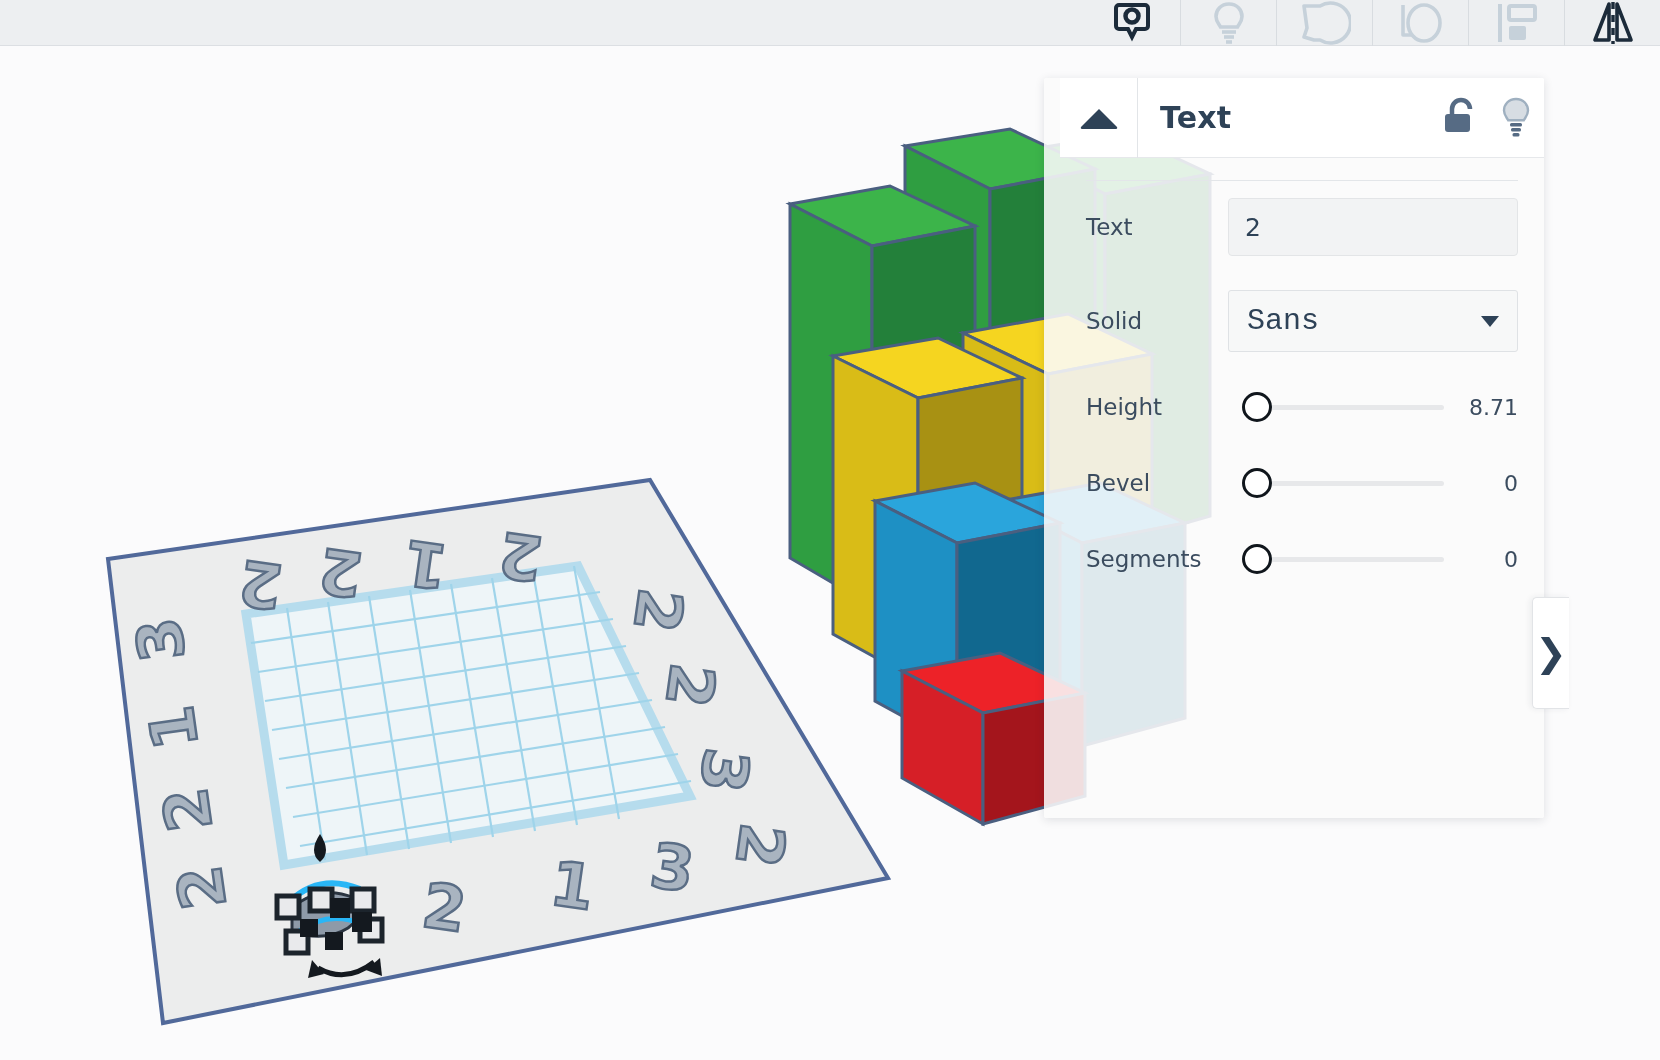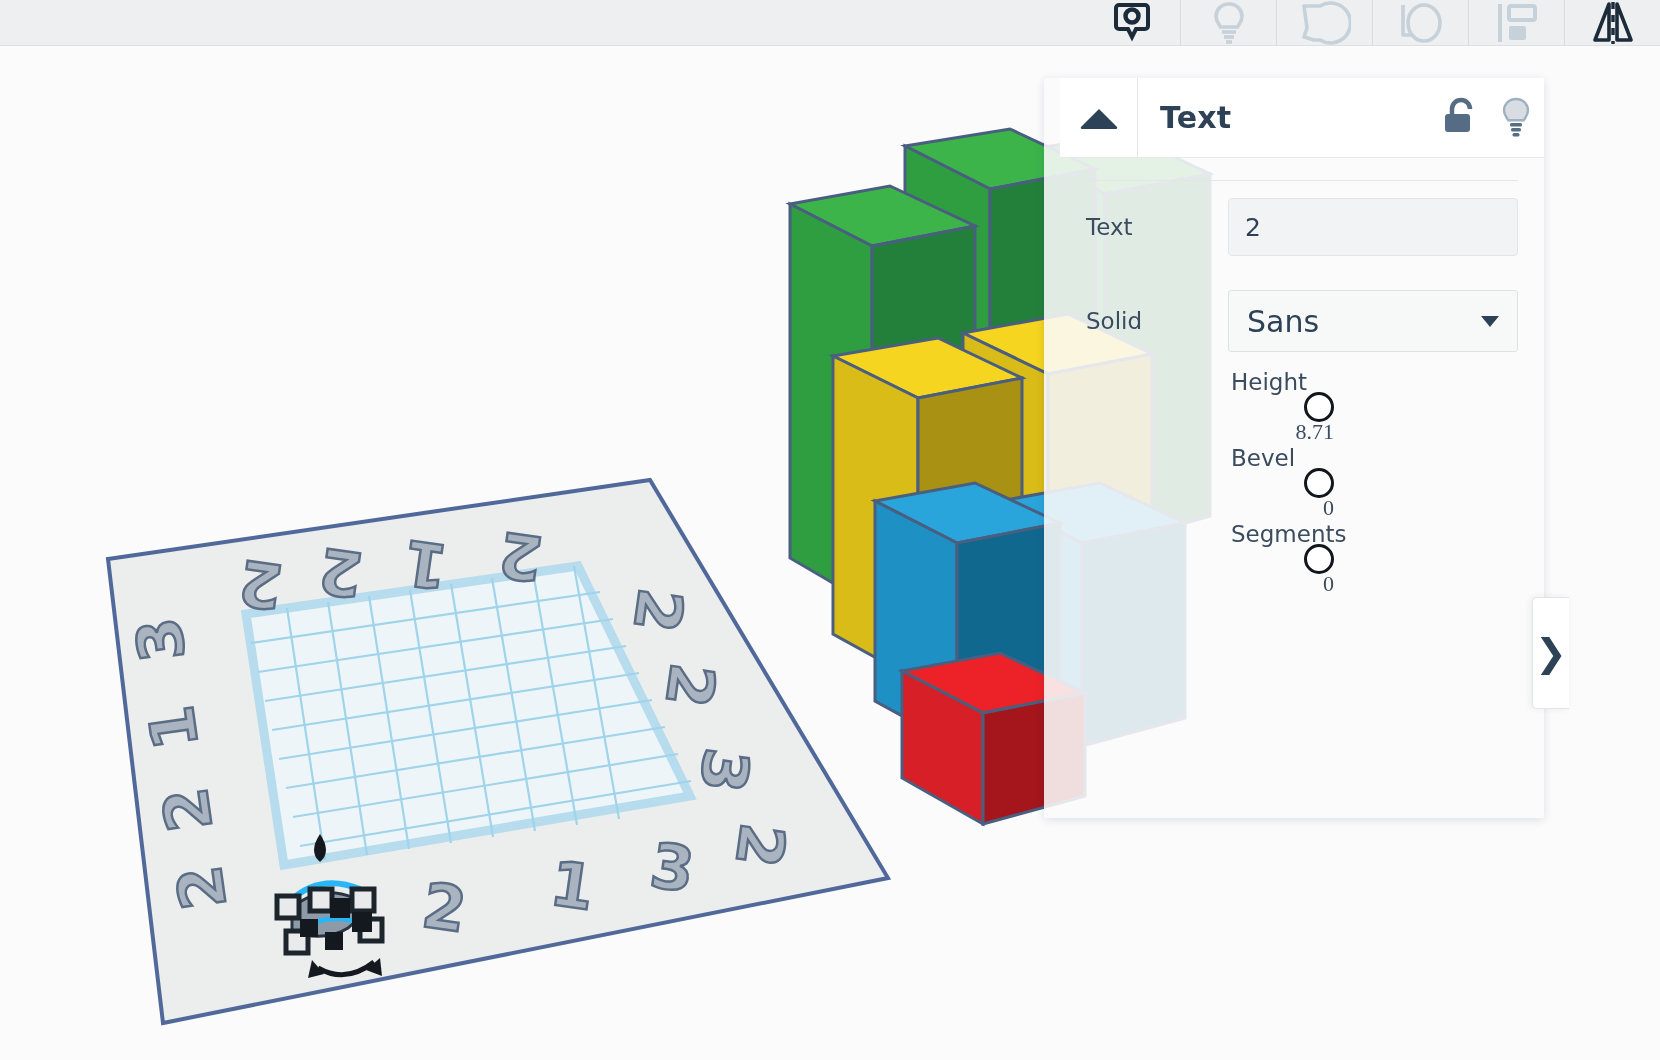--- a/index.html
+++ b/index.html
@@ -101,45 +101,45 @@
   }
   .ftext{
     flex:1;height:58px;background:#f2f3f4;border:1px solid #e3e5e7;
     border-radius:4px;display:flex;align-items:center;padding-left:16px;
     font-size:25px;color:#2e4257;box-sizing:border-box;cursor:text;
   }
   .fselect{
     flex:1;height:62px;background:rgba(244,245,246,0.55);
     border:1px solid #dfe2e5;border-radius:3px;
     display:flex;align-items:center;justify-content:space-between;
-    padding:0 18px 0 18px;box-sizing:border-box;cursor:pointer;
+    padding:0 18px 0 18px;box-sizing:border-box;cursor:pointer;font-family:Liberation Mono, monospace;
   }
   .fselect .val{font-size:30px;color:#2e4257;}
   .caret{
     width:0;height:0;border-left:9px solid transparent;
     border-right:9px solid transparent;border-top:11px solid #2e4257;
   }
 
   
-  .srow{display:flex;align-items:center;padding:0 26px;height:76px;flex-direction:column;}
+  .srow{display:flex;align-items:center;padding:0 26px;height:76px;}
   .strack{
     position:relative;flex:1;height:34px;display:flex;align-items:center;
     margin-left:14px;margin-right:10px;cursor:pointer;
   }
   .sline{
     position:absolute;left:20px;right:0;height:5px;border-radius:3px;
     background:#e7e8ea;
   }
   .sknob{
     position:absolute;width:30px;height:30px;border-radius:50%;
     background:#ffffff;border:3px solid #10161c;box-sizing:border-box;
     cursor:grab;
   }
   .sval{
-    width:64px;text-align:right;font-size:22px;color:#3b4c5f;flex:none;font-family:Liberation Serif, serif;
+    width:64px;text-align:right;font-size:22px;color:#3b4c5f;flex:none;
   }
 
   
   #drawer-handle{
     position:absolute;left:1532px;top:597px;width:36px;height:110px;
     background:#ffffff;border:1px solid #e2e4e7;border-right:none;
     border-radius:5px 0 0 5px;
     display:flex;align-items:center;justify-content:center;
     box-shadow:-2px 0 6px rgba(30,40,55,0.07);
     cursor:pointer;

